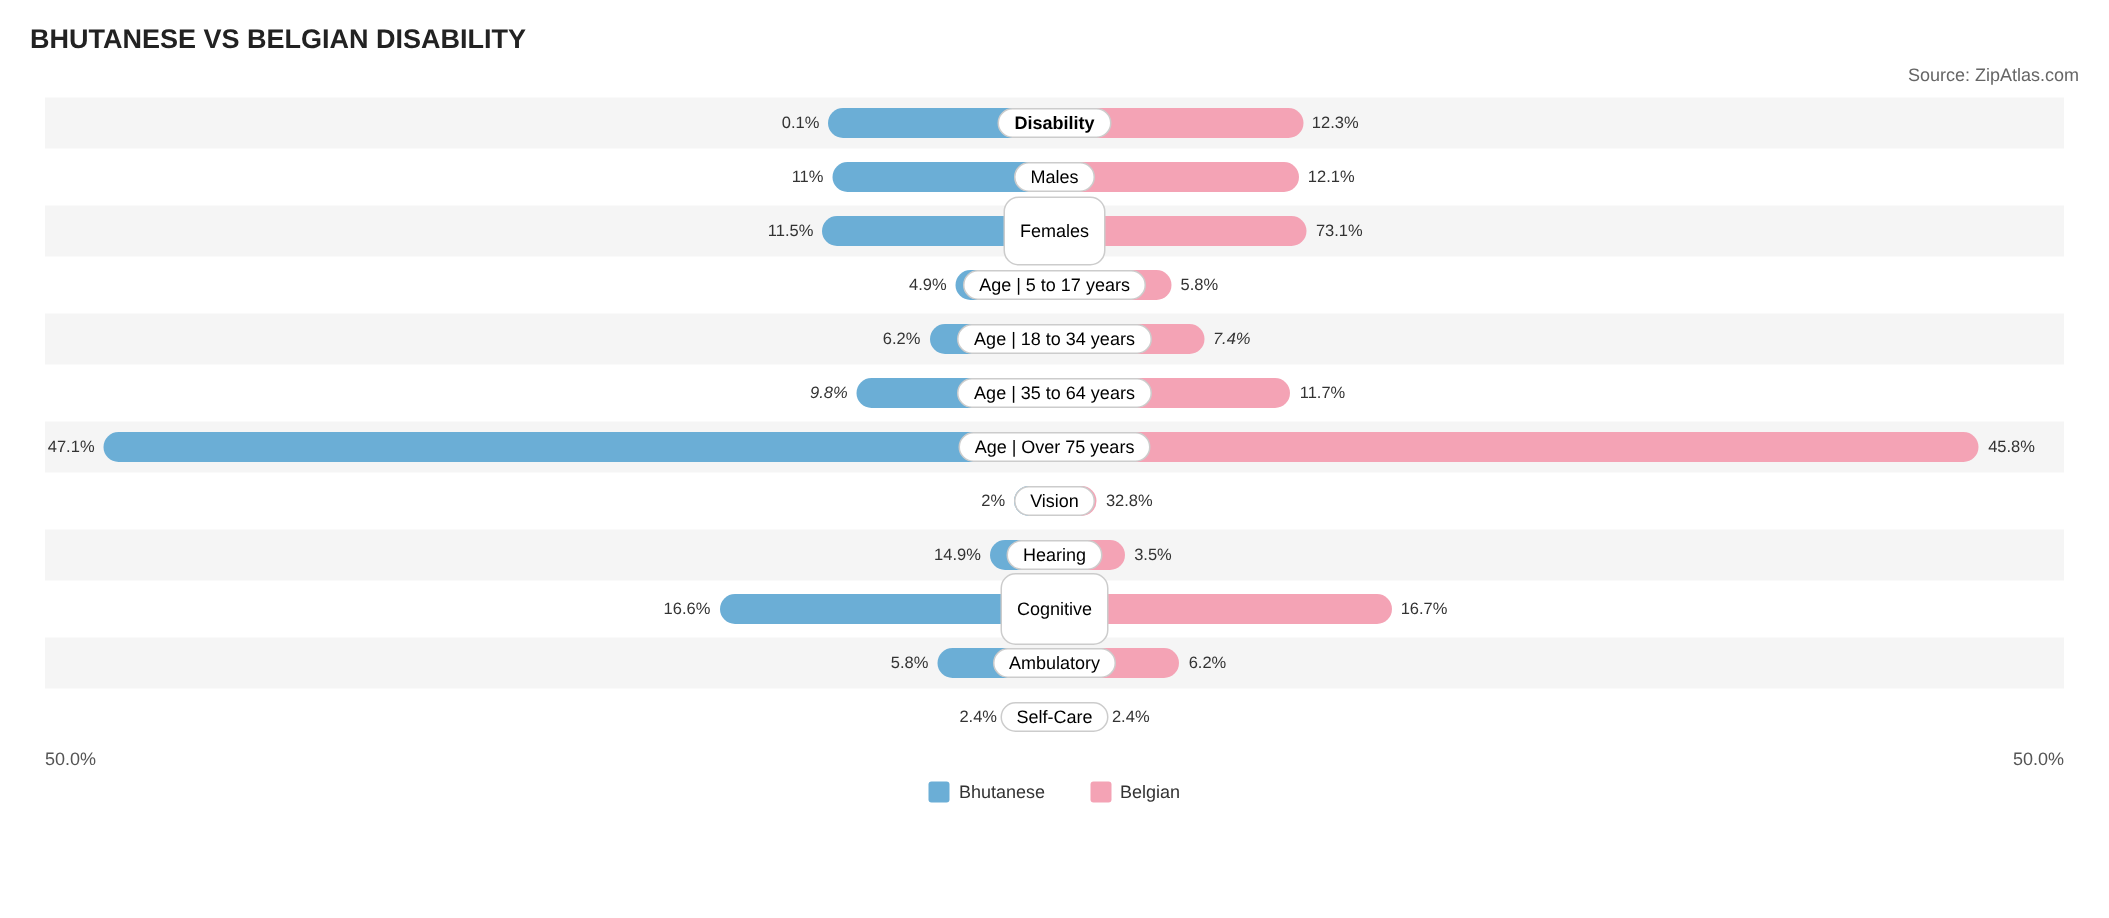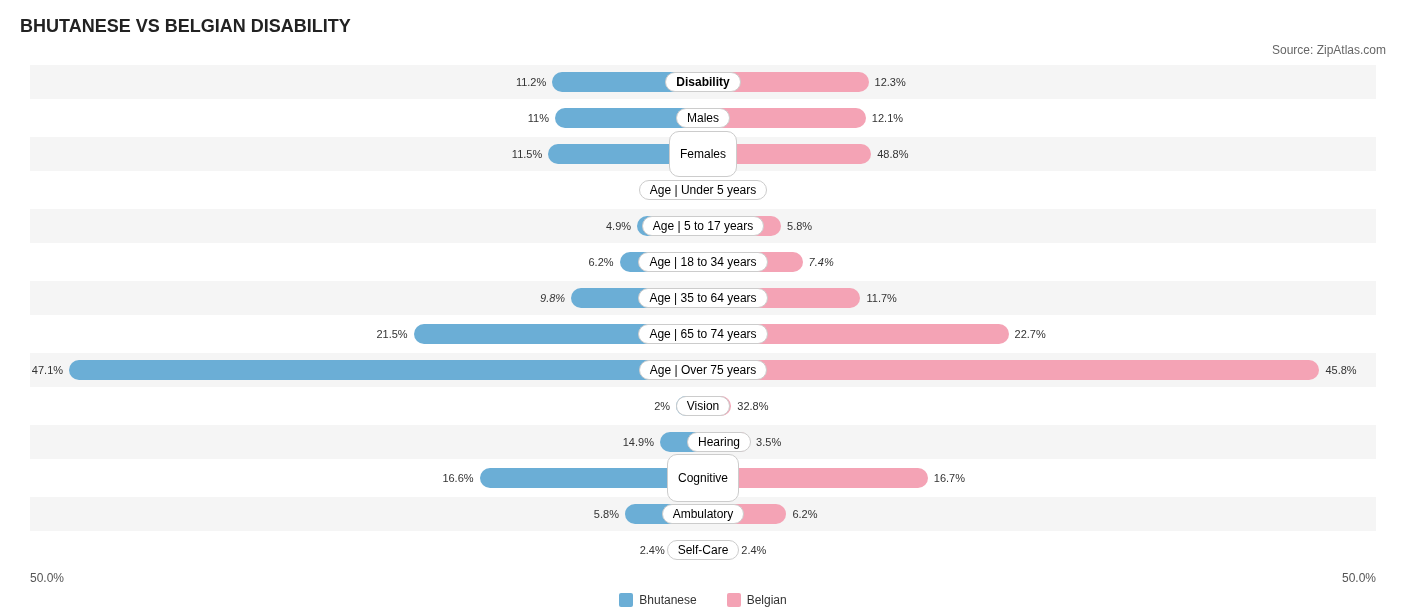--- a/index.html
+++ b/index.html
@@ -111,21 +111,21 @@
 <body>
 
 <div class="title">BHUTANESE VS BELGIAN DISABILITY</div>
 <div class="source">Source: ZipAtlas.com</div>
 
 <div class="chart-container">
   <div id="chart-rows">
       <div class="row">
     <div class="left-section" style="position:relative;">
       <div class="bar-left" style="width:22.4%; right:0; height:20px; background:#6baed6; border-radius:10px 0 0 10px; position:absolute;"></div>
-      <span style="position:absolute; right:22.4%; margin-right:4px; font-size:11px; color:#333; white-space:nowrap; transform:translateX(-2px);">11.2%</span>
+      <span style="position:absolute; right:22.4%; margin-right:4px; font-size:11px; color:#333; white-space:nowrap; transform:translateX(-2px);">0.1%</span>
     </div>
     <div style="position:relative; z-index:10; width:0; overflow:visible; display:flex; justify-content:center;">
       <div class="center-label" style="position:relative; left:0; transform:none; white-space:nowrap; font-size:12px; border:1px solid #ccc; border-radius:10px; padding:2px 10px; background:white;font-weight:bold;">Disability</div>
     </div>
     <div class="right-section" style="position:relative;">
       <div class="bar-right" style="width:24.6%; left:0; height:20px; background:#f4a3b5; border-radius:0 10px 10px 0; position:absolute;"></div>
       <span style="position:absolute; left:24.6%; margin-left:4px; font-size:11px; color:#333; white-space:nowrap; transform:translateX(2px);">12.3%</span>
     </div>
   </div>
       <div class="row">
@@ -144,34 +144,21 @@
       <div class="row">
     <div class="left-section" style="position:relative;">
       <div class="bar-left" style="width:23%; right:0; height:20px; background:#6baed6; border-radius:10px 0 0 10px; position:absolute;"></div>
       <span style="position:absolute; right:23%; margin-right:4px; font-size:11px; color:#333; white-space:nowrap; transform:translateX(-2px);">11.5%</span>
     </div>
     <div style="position:relative; z-index:10; width:0; overflow:visible; display:flex; justify-content:center;">
       <div class="center-label" style="position:relative; left:0; transform:none; white-space:nowrap; font-size:12px; border:1px solid #ccc; border-radius:10px; padding:15px 10px; background:white;">Females</div>
     </div>
     <div class="right-section" style="position:relative;">
       <div class="bar-right" style="width:25%; left:0; height:20px; background:#f4a3b5; border-radius:0 10px 10px 0; position:absolute;"></div>
-      <span style="position:absolute; left:25%; margin-left:4px; font-size:11px; color:#333; white-space:nowrap; transform:translateX(2px);">48.8%</span>
-    </div>
-  </div>
-      <div class="row">
-    <div class="left-section" style="position:relative;">
-      <div class="bar-left" style="width:2.4%; right:0; height:20px; background:#6baed6; border-radius:10px 0 0 10px; position:absolute;"></div>
-      <span style="position:absolute; right:2.4%; margin-right:4px; font-size:11px; color:#333; white-space:nowrap; transform:translateX(-2px);">1.2%</span>
-    </div>
-    <div style="position:relative; z-index:10; width:0; overflow:visible; display:flex; justify-content:center;">
-      <div class="center-label" style="position:relative; left:0; transform:none; white-space:nowrap; font-size:12px; border:1px solid #ccc; border-radius:10px; padding:2px 10px; background:white;">Age | Under 5 years</div>
-    </div>
-    <div class="right-section" style="position:relative;">
-      <div class="bar-right" style="width:2.8%; left:0; height:20px; background:#f4a3b5; border-radius:0 10px 10px 0; position:absolute;"></div>
-      <span style="position:absolute; left:2.8%; margin-left:4px; font-size:11px; color:#333; white-space:nowrap; transform:translateX(2px);">1.4%</span>
+      <span style="position:absolute; left:25%; margin-left:4px; font-size:11px; color:#333; white-space:nowrap; transform:translateX(2px);">73.1%</span>
     </div>
   </div>
       <div class="row">
     <div class="left-section" style="position:relative;">
       <div class="bar-left" style="width:9.8%; right:0; height:20px; background:#6baed6; border-radius:10px 0 0 10px; position:absolute;"></div>
       <span style="position:absolute; right:9.8%; margin-right:4px; font-size:11px; color:#333; white-space:nowrap; transform:translateX(-2px);">4.9%</span>
     </div>
     <div style="position:relative; z-index:10; width:0; overflow:visible; display:flex; justify-content:center;">
       <div class="center-label" style="position:relative; left:0; transform:none; white-space:nowrap; font-size:12px; border:1px solid #ccc; border-radius:10px; padding:2px 10px; background:white;">Age | 5 to 17 years</div>
     </div>
@@ -197,33 +184,20 @@
     <div class="left-section" style="position:relative;">
       <div class="bar-left" style="width:19.6%; right:0; height:20px; background:#6baed6; border-radius:10px 0 0 10px; position:absolute;"></div>
       <span style="position:absolute; right:19.6%; margin-right:4px; font-size:11px; color:#333; white-space:nowrap; transform:translateX(-2px);font-style:italic;">9.8%</span>
     </div>
     <div style="position:relative; z-index:10; width:0; overflow:visible; display:flex; justify-content:center;">
       <div class="center-label" style="position:relative; left:0; transform:none; white-space:nowrap; font-size:12px; border:1px solid #ccc; border-radius:10px; padding:2px 10px; background:white;">Age | 35 to 64 years</div>
     </div>
     <div class="right-section" style="position:relative;">
       <div class="bar-right" style="width:23.4%; left:0; height:20px; background:#f4a3b5; border-radius:0 10px 10px 0; position:absolute;"></div>
       <span style="position:absolute; left:23.4%; margin-left:4px; font-size:11px; color:#333; white-space:nowrap; transform:translateX(2px);">11.7%</span>
-    </div>
-  </div>
-      <div class="row">
-    <div class="left-section" style="position:relative;">
-      <div class="bar-left" style="width:43%; right:0; height:20px; background:#6baed6; border-radius:10px 0 0 10px; position:absolute;"></div>
-      <span style="position:absolute; right:43%; margin-right:4px; font-size:11px; color:#333; white-space:nowrap; transform:translateX(-2px);">21.5%</span>
-    </div>
-    <div style="position:relative; z-index:10; width:0; overflow:visible; display:flex; justify-content:center;">
-      <div class="center-label" style="position:relative; left:0; transform:none; white-space:nowrap; font-size:12px; border:1px solid #ccc; border-radius:10px; padding:2px 10px; background:white;">Age | 65 to 74 years</div>
-    </div>
-    <div class="right-section" style="position:relative;">
-      <div class="bar-right" style="width:45.4%; left:0; height:20px; background:#f4a3b5; border-radius:0 10px 10px 0; position:absolute;"></div>
-      <span style="position:absolute; left:45.4%; margin-left:4px; font-size:11px; color:#333; white-space:nowrap; transform:translateX(2px);">22.7%</span>
     </div>
   </div>
       <div class="row">
     <div class="left-section" style="position:relative;">
       <div class="bar-left" style="width:94.2%; right:0; height:20px; background:#6baed6; border-radius:10px 0 0 10px; position:absolute;"></div>
       <span style="position:absolute; right:94.2%; margin-right:4px; font-size:11px; color:#333; white-space:nowrap; transform:translateX(-2px);">47.1%</span>
     </div>
     <div style="position:relative; z-index:10; width:0; overflow:visible; display:flex; justify-content:center;">
       <div class="center-label" style="position:relative; left:0; transform:none; white-space:nowrap; font-size:12px; border:1px solid #ccc; border-radius:10px; padding:2px 10px; background:white;">Age | Over 75 years</div>
     </div>
@@ -244,21 +218,21 @@
       <div class="bar-right" style="width:4.2%; left:0; height:20px; background:#f4a3b5; border-radius:0 10px 10px 0; position:absolute;"></div>
       <span style="position:absolute; left:4.2%; margin-left:4px; font-size:11px; color:#333; white-space:nowrap; transform:translateX(2px);">32.8%</span>
     </div>
   </div>
       <div class="row">
     <div class="left-section" style="position:relative;">
       <div class="bar-left" style="width:6.4%; right:0; height:20px; background:#6baed6; border-radius:10px 0 0 10px; position:absolute;"></div>
       <span style="position:absolute; right:6.4%; margin-right:4px; font-size:11px; color:#333; white-space:nowrap; transform:translateX(-2px);">14.9%</span>
     </div>
     <div style="position:relative; z-index:10; width:0; overflow:visible; display:flex; justify-content:center;">
-      <div class="center-label" style="position:relative; left:16px; transform:none; white-space:nowrap; font-size:12px; border:1px solid #ccc; border-radius:10px; padding:2px 10px; background:white;">Hearing</div>
+      <div class="center-label" style="position:relative; left:0; transform:none; white-space:nowrap; font-size:12px; border:1px solid #ccc; border-radius:10px; padding:2px 10px; background:white;">Hearing</div>
     </div>
     <div class="right-section" style="position:relative;">
       <div class="bar-right" style="width:7.000000000000001%; left:0; height:20px; background:#f4a3b5; border-radius:0 10px 10px 0; position:absolute;"></div>
       <span style="position:absolute; left:7.000000000000001%; margin-left:4px; font-size:11px; color:#333; white-space:nowrap; transform:translateX(2px);">3.5%</span>
     </div>
   </div>
       <div class="row">
     <div class="left-section" style="position:relative;">
       <div class="bar-left" style="width:33.2%; right:0; height:20px; background:#6baed6; border-radius:10px 0 0 10px; position:absolute;"></div>
       <span style="position:absolute; right:33.2%; margin-right:4px; font-size:11px; color:#333; white-space:nowrap; transform:translateX(-2px);">16.6%</span>

